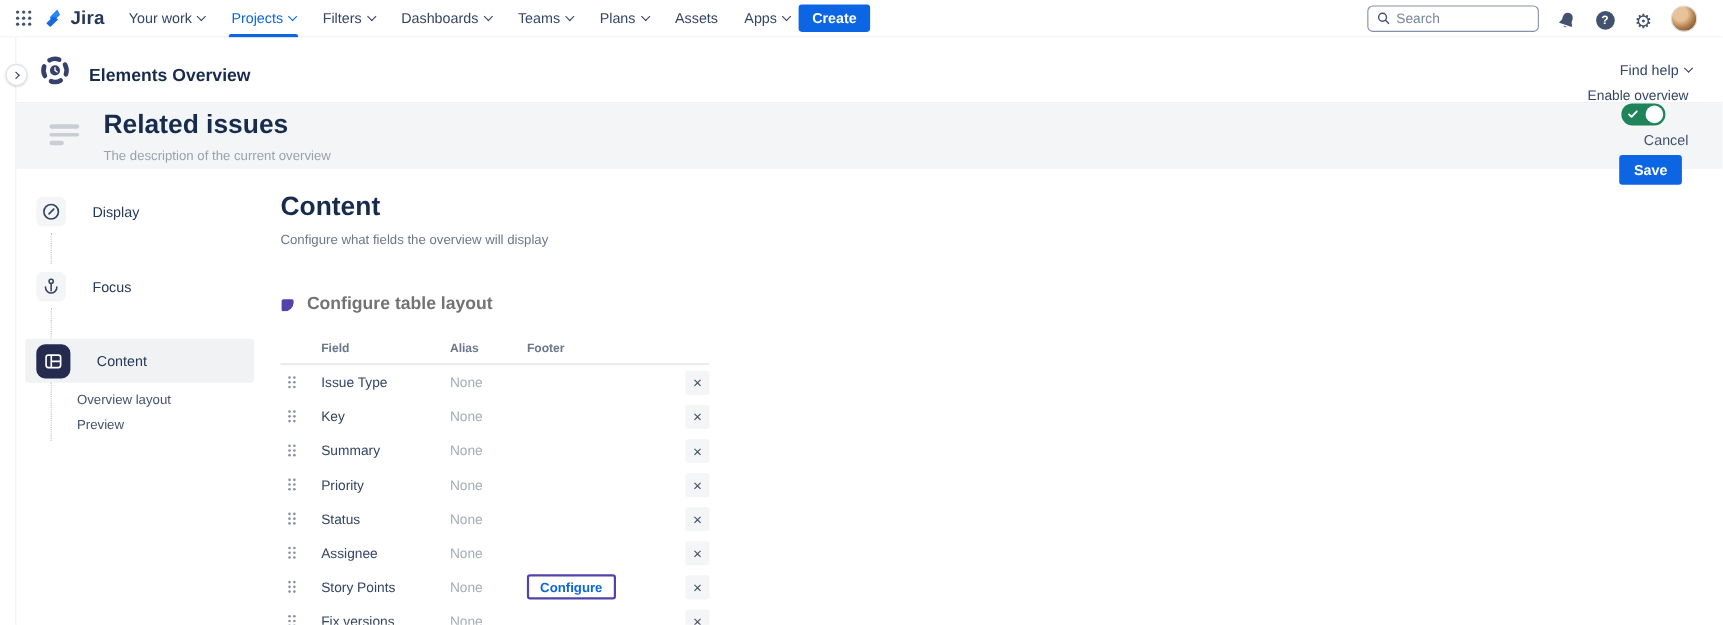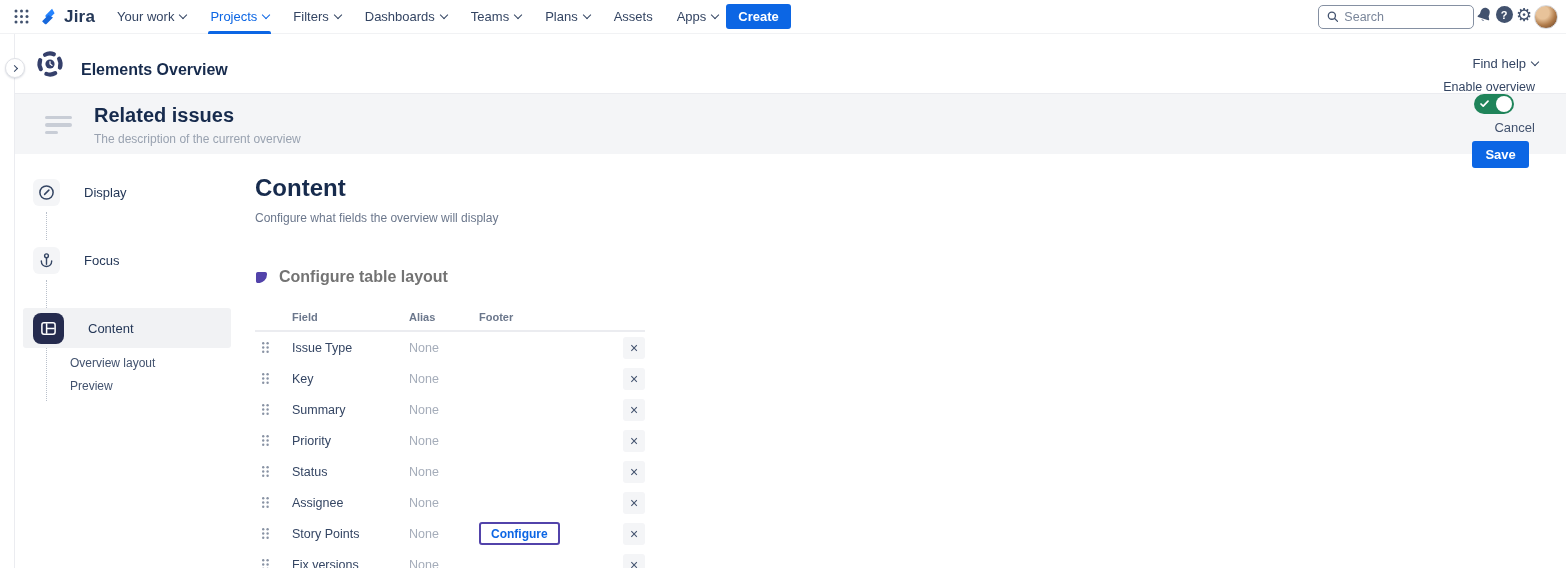--- a/index.html
+++ b/index.html
@@ -1,36 +1,36 @@
 <!DOCTYPE html>
 <html><head>
 <meta charset="utf-8">
 <style>
   * { margin:0; padding:0; box-sizing:border-box; }
   html,body { width:1566px; height:568px; overflow:hidden; background:#fff;
     font-family:"Liberation Sans", sans-serif; color:#344563; }
 
   
   .topbar { height:34px; display:flex; align-items:center; justify-content:space-between;
-    border-bottom:1px solid #f1f2f4; background:#fff; padding:0 8px 0 10px; }
+    border-bottom:1px solid #f1f2f4; background:#fff; padding:0 23px 0 10px; }
   .topbar-left { display:flex; align-items:center; height:100%; }
   .grid-icon { width:22px; height:22px; display:flex; align-items:center; justify-content:center; border-radius:3px; cursor:pointer; }
   .jira-logo { display:flex; align-items:center; gap:4px; margin:0 22px 0 8px; cursor:pointer; }
   .jira-logo .logo-text { font-size:17px; font-weight:700; color:#253858; letter-spacing:.2px; }
   .nav-items { display:flex; align-items:center; gap:24px; height:100%; }
   .nav-item { position:relative; display:flex; align-items:center; height:34px; font-size:13px;
     font-weight:500; color:#344563; cursor:pointer; white-space:nowrap; }
   .nav-item.active { color:#0c66e4; }
   .nav-item.active::after { content:''; position:absolute; left:-2px; right:-2px; bottom:0; height:3px;
     background:#0c66e4; border-radius:2px 2px 0 0; }
   .chev { width:6px; height:6px; border-right:1.6px solid currentColor; border-bottom:1.6px solid currentColor;
     transform:rotate(45deg); margin-left:6px; margin-top:-4px; display:inline-block; }
   .create-btn { margin-left:8px; height:25px; padding:0 12px; background:#0c66e4; color:#fff;
     font-size:13px; font-weight:600; border:none; border-radius:3px; cursor:pointer; font-family:inherit; }
-  .topbar-right { display:flex; align-items:flex-start; }
+  .topbar-right { display:flex; align-items:flex-end; gap:15px; }
   .search-box { display:flex; align-items:center; width:156px; height:24px; border:1.5px solid #8590a2;
     border-radius:5px; padding:0 8px; gap:6px; background:#fff; }
   .search-box input { border:none; outline:none; width:100%; font-size:12.5px; color:#344563;
     font-family:inherit; background:transparent; }
   .search-box input::placeholder { color:#7a869a; }
   .tb-icon { width:20px; height:20px; display:flex; align-items:center; justify-content:center; cursor:pointer; }
   .gear-glyph { font-size:18px; line-height:1; color:#42526e; }
   .help-circle { width:17px; height:17px; border-radius:50%; background:#42526e; color:#fff;
     font-size:11px; font-weight:700; display:flex; align-items:center; justify-content:center; }
   .avatar { width:24px; height:24px; border-radius:50%;
@@ -52,21 +52,21 @@
   .app-title { font-size:16px; font-weight:700; color:#172b4d; }
   .find-help { display:flex; align-items:center; font-size:13px; color:#344563; cursor:pointer; }
 
   
   .overview-bar { height:60px; background:#f4f5f7; display:flex; align-items:center;
     justify-content:space-between; padding:0 22px 0 30px; }
   .ov-left { display:flex; align-items:flex-start; gap:22px; }
   .drag-lines { display:flex; flex-direction:column; gap:4px; padding-top:13px; }
   .drag-lines i { display:block; height:3.5px; border-radius:2px; background:#c8cdd6; }
   .drag-lines i:nth-child(1){ width:27px; } .drag-lines i:nth-child(2){ width:27px; } .drag-lines i:nth-child(3){ width:13px; }
-  .ov-title { font-size:20px; font-weight:700; color:#172b4d; line-height:1.2; }
+  .ov-title { font-size:24px; font-weight:700; color:#172b4d; line-height:1.2; }
   .ov-desc { font-size:12px; color:#99a2b0; margin-top:5px; }
   .ov-right { display:flex; align-items:center;flex-direction:column; }
   .enable-label { font-size:12.5px; color:#344563; margin-right:9px; }
   .toggle { position:relative; width:40px; height:20px; background:#1f845a; border-radius:10px; cursor:pointer; }
   .toggle .knob { position:absolute; top:2px; right:2px; width:16px; height:16px; background:#fff; border-radius:50%; }
   .toggle svg { position:absolute; left:6px; top:6px; }
   .cancel-btn { margin-left:42px; background:transparent; border:none; font-size:13px; color:#42526e;
     cursor:pointer; font-family:inherit; padding:6px 8px; }
   .save-btn { margin-left:14px; height:27px; padding:0 13px; background:#0c66e4; color:#fff; border:none;
     border-radius:3px; font-size:13px; font-weight:600; cursor:pointer; font-family:inherit; }

